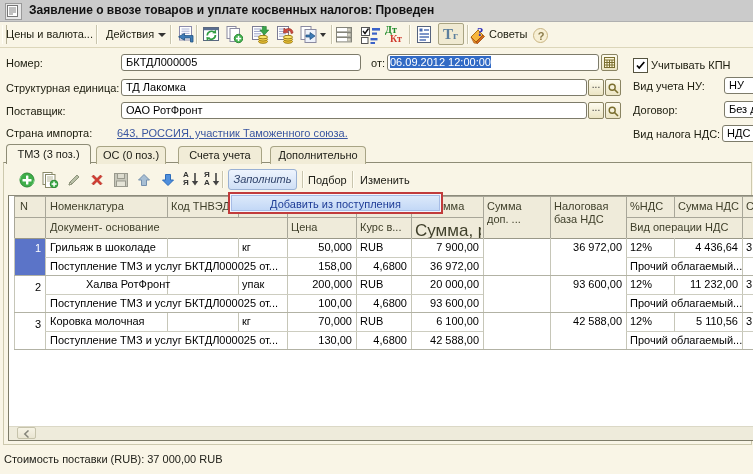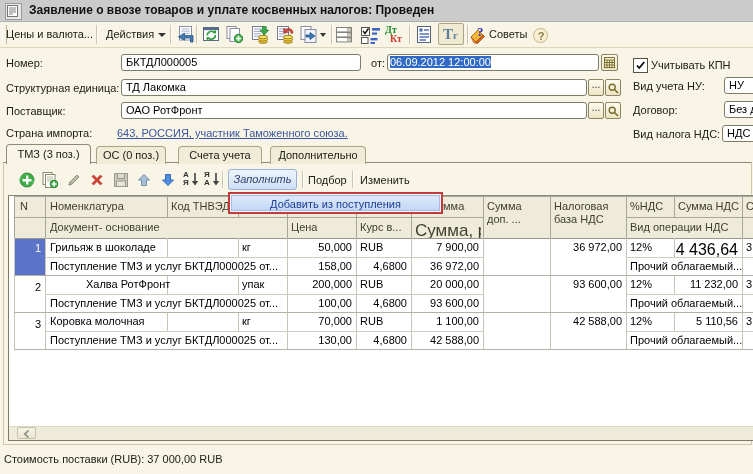--- a/index.html
+++ b/index.html
@@ -324,21 +324,21 @@
 <div class="hline" style="left:14px;top:349px;width:739px;background:#b2b2a4;"></div>
 <div class="abs" style="left:15px;top:239px;width:30px;height:36px;background:#5b74c8;"></div>
 <div class="abs" style="left:15px;top:242px;width:26px;text-align:right;color:#fff;font-size:11px;">1</div>
 <div class="abs" style="left:50px;top:241px;width:116px;font-size:11px;color:#000;white-space:nowrap;overflow:hidden;">Грильяж в шоколаде</div>
 <div class="abs" style="left:242px;top:241px;width:44px;font-size:11px;color:#000;white-space:nowrap;overflow:hidden;">кг</div>
 <div class="abs" style="left:287px;top:241px;width:65px;text-align:right;font-size:11px;color:#000;white-space:nowrap;overflow:hidden;">50,000</div>
 <div class="abs" style="left:360px;top:241px;width:50px;font-size:11px;color:#000;white-space:nowrap;overflow:hidden;">RUB</div>
 <div class="abs" style="left:411px;top:241px;width:68px;text-align:right;font-size:11px;color:#000;white-space:nowrap;overflow:hidden;">7 900,00</div>
 <div class="abs" style="left:550px;top:241px;width:72px;text-align:right;font-size:11px;color:#000;white-space:nowrap;overflow:hidden;">36 972,00</div>
 <div class="abs" style="left:630px;top:241px;width:43px;font-size:11px;color:#000;white-space:nowrap;overflow:hidden;">12%</div>
-<div class="abs" style="left:674px;top:241px;width:64px;text-align:right;font-size:16px;color:#000;white-space:nowrap;overflow:hidden;">4 436,64</div>
+<div class="abs" style="left:674px;top:241px;width:64px;text-align:right;font-size:11px;color:#000;white-space:nowrap;overflow:hidden;">4 436,64</div>
 <div class="abs" style="left:746px;top:241px;width:36px;font-size:11px;color:#000;white-space:nowrap;overflow:hidden;">3 310,00</div>
 <div class="abs" style="left:50px;top:260px;width:237px;font-size:11px;color:#000;white-space:nowrap;overflow:hidden;">Поступление ТМЗ и услуг БКТДЛ000025 от...</div>
 <div class="abs" style="left:287px;top:260px;width:65px;text-align:right;font-size:11px;color:#000;white-space:nowrap;overflow:hidden;">158,00</div>
 <div class="abs" style="left:356px;top:260px;width:51px;text-align:right;font-size:11px;color:#000;white-space:nowrap;overflow:hidden;">4,6800</div>
 <div class="abs" style="left:411px;top:260px;width:68px;text-align:right;font-size:11px;color:#000;white-space:nowrap;overflow:hidden;">36 972,00</div>
 <div class="abs" style="left:630px;top:260px;width:112px;font-size:11px;color:#000;white-space:nowrap;overflow:hidden;">Прочий облагаемый...</div>
 <div class="abs" style="left:15px;top:281px;width:26px;text-align:right;font-size:11px;color:#000;white-space:nowrap;overflow:hidden;">2</div>
 <div class="abs" style="left:50px;top:278px;width:116px;font-size:11px;color:#000;white-space:nowrap;overflow:hidden;margin-left:36px;">Халва РотФронт</div>
 <div class="abs" style="left:242px;top:278px;width:44px;font-size:11px;color:#000;white-space:nowrap;overflow:hidden;">упак</div>
 <div class="abs" style="left:287px;top:278px;width:65px;text-align:right;font-size:11px;color:#000;white-space:nowrap;overflow:hidden;">200,000</div>
@@ -351,21 +351,21 @@
 <div class="abs" style="left:50px;top:297px;width:237px;font-size:11px;color:#000;white-space:nowrap;overflow:hidden;">Поступление ТМЗ и услуг БКТДЛ000025 от...</div>
 <div class="abs" style="left:287px;top:297px;width:65px;text-align:right;font-size:11px;color:#000;white-space:nowrap;overflow:hidden;">100,00</div>
 <div class="abs" style="left:356px;top:297px;width:51px;text-align:right;font-size:11px;color:#000;white-space:nowrap;overflow:hidden;">4,6800</div>
 <div class="abs" style="left:411px;top:297px;width:68px;text-align:right;font-size:11px;color:#000;white-space:nowrap;overflow:hidden;">93 600,00</div>
 <div class="abs" style="left:630px;top:297px;width:112px;font-size:11px;color:#000;white-space:nowrap;overflow:hidden;">Прочий облагаемый...</div>
 <div class="abs" style="left:15px;top:318px;width:26px;text-align:right;font-size:11px;color:#000;white-space:nowrap;overflow:hidden;">3</div>
 <div class="abs" style="left:50px;top:315px;width:116px;font-size:11px;color:#000;white-space:nowrap;overflow:hidden;">Коровка молочная</div>
 <div class="abs" style="left:242px;top:315px;width:44px;font-size:11px;color:#000;white-space:nowrap;overflow:hidden;">кг</div>
 <div class="abs" style="left:287px;top:315px;width:65px;text-align:right;font-size:11px;color:#000;white-space:nowrap;overflow:hidden;">70,000</div>
 <div class="abs" style="left:360px;top:315px;width:50px;font-size:11px;color:#000;white-space:nowrap;overflow:hidden;">RUB</div>
-<div class="abs" style="left:411px;top:315px;width:68px;text-align:right;font-size:11px;color:#000;white-space:nowrap;overflow:hidden;">1 100,00</div>
+<div class="abs" style="left:411px;top:315px;width:68px;text-align:right;font-size:11px;color:#000;white-space:nowrap;overflow:hidden;">6 100,00</div>
 <div class="abs" style="left:550px;top:315px;width:72px;text-align:right;font-size:11px;color:#000;white-space:nowrap;overflow:hidden;">42 588,00</div>
 <div class="abs" style="left:630px;top:315px;width:43px;font-size:11px;color:#000;white-space:nowrap;overflow:hidden;">12%</div>
 <div class="abs" style="left:674px;top:315px;width:64px;text-align:right;font-size:11px;color:#000;white-space:nowrap;overflow:hidden;">5 110,56</div>
 <div class="abs" style="left:746px;top:315px;width:36px;font-size:11px;color:#000;white-space:nowrap;overflow:hidden;">3 310,00</div>
 <div class="abs" style="left:50px;top:334px;width:237px;font-size:11px;color:#000;white-space:nowrap;overflow:hidden;">Поступление ТМЗ и услуг БКТДЛ000025 от...</div>
 <div class="abs" style="left:287px;top:334px;width:65px;text-align:right;font-size:11px;color:#000;white-space:nowrap;overflow:hidden;">130,00</div>
 <div class="abs" style="left:356px;top:334px;width:51px;text-align:right;font-size:11px;color:#000;white-space:nowrap;overflow:hidden;">4,6800</div>
 <div class="abs" style="left:411px;top:334px;width:68px;text-align:right;font-size:11px;color:#000;white-space:nowrap;overflow:hidden;">42 588,00</div>
 <div class="abs" style="left:630px;top:334px;width:112px;font-size:11px;color:#000;white-space:nowrap;overflow:hidden;">Прочий облагаемый...</div>
 <div class="abs" style="left:9px;top:426px;width:744px;height:13px;background:#eeebdb;border-top:1px solid #dbd8c6;"></div>

